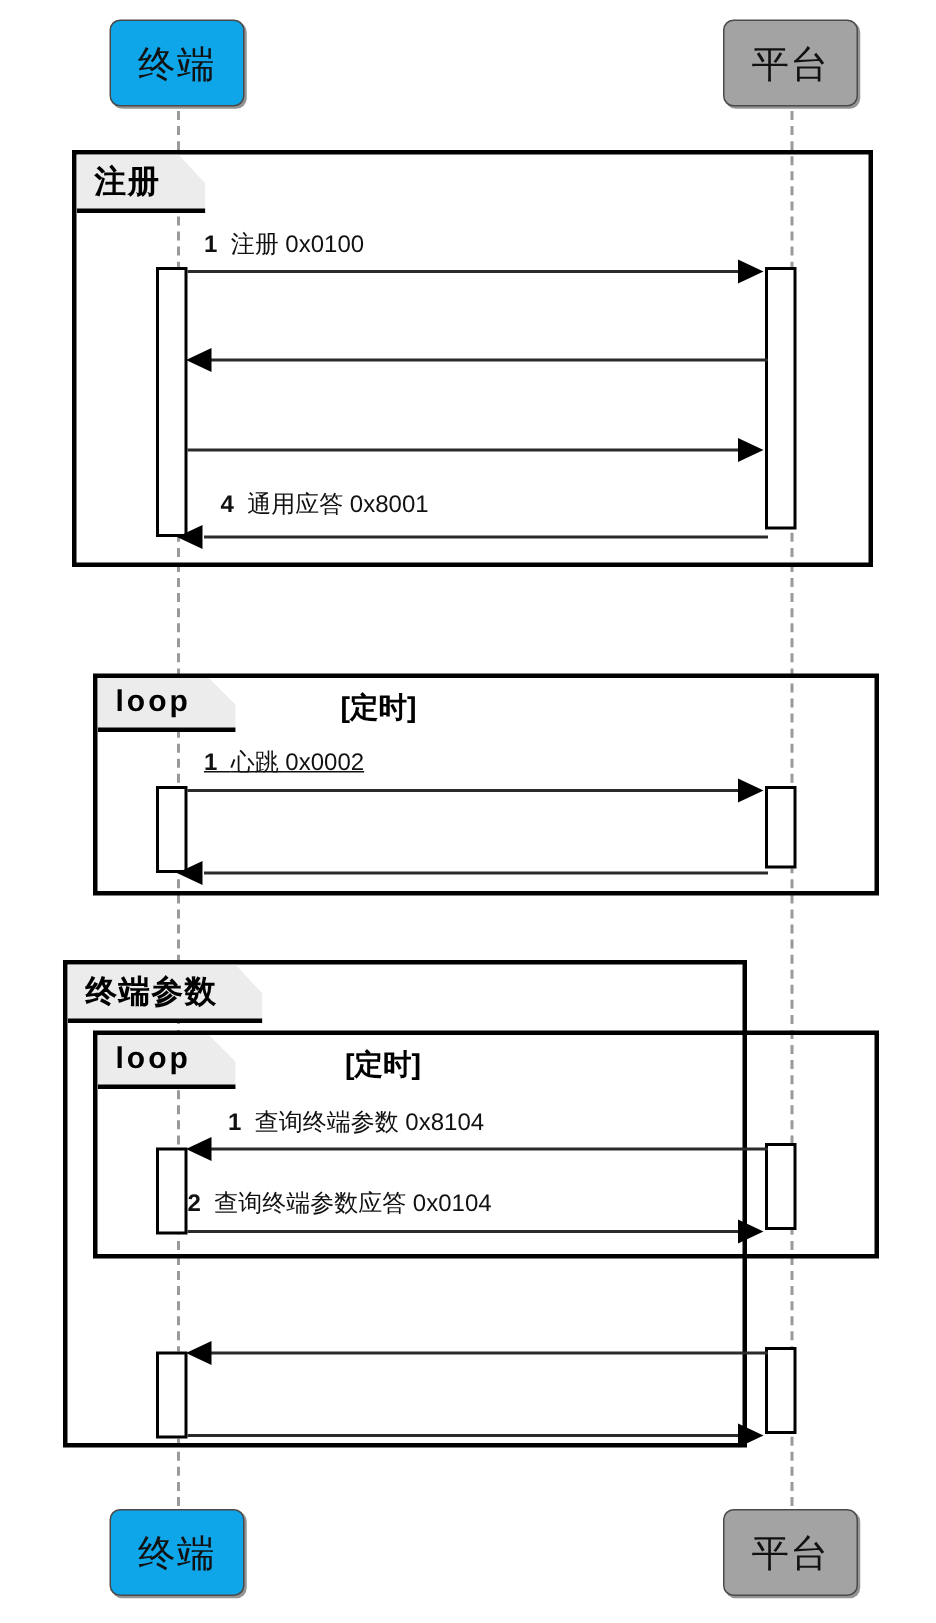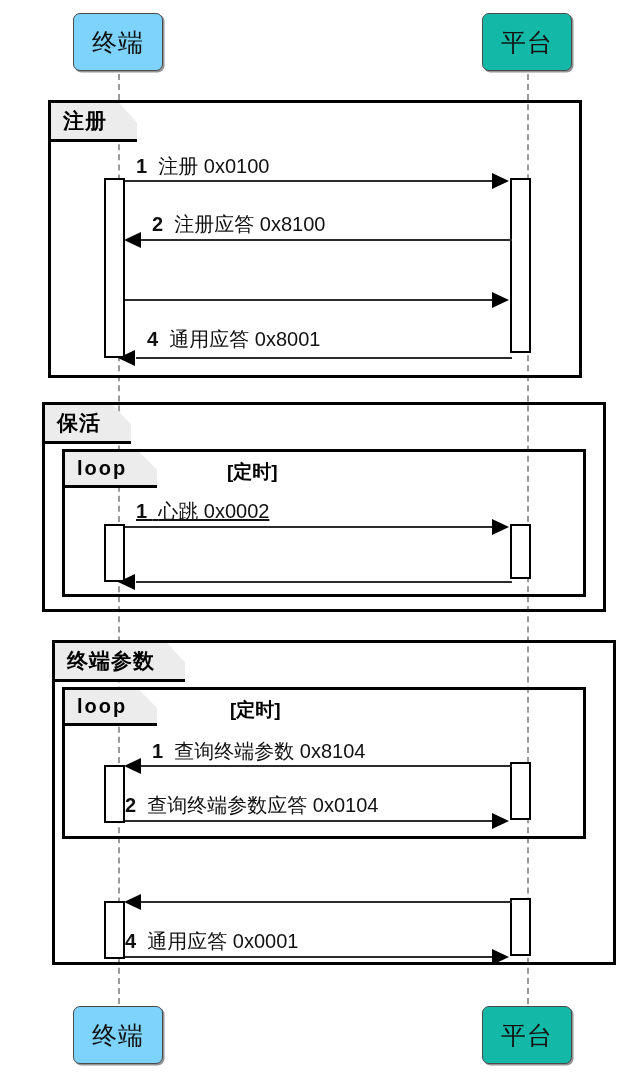--- a/index.html
+++ b/index.html
@@ -22,22 +22,22 @@
   .actor{
     position:absolute;
     box-sizing:border-box;
     border:1.5px solid #4a4a4a;
     border-radius:7px;
     display:flex;align-items:center;justify-content:center;
     font-size:25px;font-weight:400;color:#111;
     letter-spacing:1px;
     box-shadow:1.5px 1.5px 0 rgba(60,60,60,.55);
   }
-  .actor.green{background:#7dd3fc;}
-  .actor.red{background:#14b8a6;}
+  .actor.green{background:#0ea5e9;}
+  .actor.red{background:#a3a3a3;}
   .actor.a-term-top{left:73px;top:13px;width:90px;height:58px;}
   .actor.a-plat-top{left:482px;top:13px;width:90px;height:58px;}
   .actor.a-term-bot{left:73px;top:1006px;width:90px;height:58px;}
   .actor.a-plat-bot{left:482px;top:1006px;width:90px;height:58px;}
 
   
   .frame{
     position:absolute;box-sizing:border-box;
     border:3.5px solid #000;background:transparent;
   }
@@ -83,21 +83,21 @@
     border-bottom:8px solid transparent;
     border-left:17px solid #000;
   }
   .arrow-head.left{
     border-top:8px solid transparent;
     border-bottom:8px solid transparent;
     border-right:17px solid #000;
   }
   .msg-label{
     position:absolute;white-space:nowrap;
-    font-size:20px;color:#111;
+    font-size:16px;color:#111;
   }
   .msg-label .seq{font-weight:bold;}
   .msg-label .txt{font-weight:400;}
 </style>
 </head>
 <body>
 
 <div id="canvas">
 
   <div class="lifeline ll-terminal"></div>
@@ -119,42 +119,33 @@
   <div class="activation" style="left:104px;top:178px;height:180px;"></div>
   <div class="activation" style="left:510px;top:178px;height:175px;"></div>
 
   <div class="msg-label" style="left:136px;top:153px;">
     <span class="seq">1&nbsp;</span>
     <span class="txt">注册 0x0100</span>
   </div>
   <div class="msg-line" style="left:125px;top:180px;width:375px;"></div>
   <div class="arrow-head right" style="left:492px;top:173px;"></div>
 
-  <div class="msg-label" style="left:152px;top:211px;">
-    <span class="seq">2&nbsp;</span>
-    <span class="txt">注册应答 0x8100</span>
-  </div>
   <div class="msg-line" style="left:140px;top:239px;width:372px;"></div>
   <div class="arrow-head left" style="left:124px;top:232px;"></div>
 
   <div class="msg-line" style="left:125px;top:299px;width:375px;"></div>
   <div class="arrow-head right" style="left:492px;top:292px;"></div>
 
   <div class="msg-label" style="left:147px;top:326px;">
     <span class="seq">4&nbsp;</span>
     <span class="txt">通用应答 0x8001</span>
   </div>
   <div class="msg-line" style="left:136px;top:357px;width:376px;"></div>
   <div class="arrow-head left" style="left:118px;top:350px;"></div>
 
-  <div class="frame" style="left:42px;top:402px;width:564px;height:210px;">
-    <div class="tab">
-      <span>保活</span>
-    </div>
-  </div>
 
   <div class="frame inner" style="left:62px;top:449px;width:524px;height:148px;">
     <div class="tab inner-tab">
       <span>loop</span>
     </div>
   </div>
   <div class="guard" style="left:227px;top:459px;">
     <span>[定时]</span>
   </div>
 
@@ -164,21 +155,21 @@
   <div class="msg-label" style="left:136px;top:498px;text-decoration:underline;">
     <span class="seq">1&nbsp;</span>
     <span class="txt">心跳 0x0002</span>
   </div>
   <div class="msg-line" style="left:125px;top:526px;width:375px;"></div>
   <div class="arrow-head right" style="left:492px;top:519px;"></div>
 
   <div class="msg-line" style="left:136px;top:581px;width:376px;"></div>
   <div class="arrow-head left" style="left:118px;top:574px;"></div>
 
-  <div class="frame" style="left:52px;top:640px;width:564px;height:325px;">
+  <div class="frame" style="left:42px;top:640px;width:456px;height:325px;">
     <div class="tab">
       <span>终端参数</span>
     </div>
   </div>
 
   <div class="frame inner" style="left:62px;top:687px;width:524px;height:152px;">
     <div class="tab inner-tab">
       <span>loop</span>
     </div>
   </div>
@@ -202,24 +193,20 @@
   </div>
   <div class="msg-line" style="left:125px;top:820px;width:375px;"></div>
   <div class="arrow-head right" style="left:492px;top:813px;"></div>
 
   <div class="activation" style="left:104px;top:901px;height:58px;"></div>
   <div class="activation" style="left:510px;top:898px;height:58px;"></div>
 
   <div class="msg-line" style="left:140px;top:901px;width:372px;"></div>
   <div class="arrow-head left" style="left:124px;top:894px;"></div>
 
-  <div class="msg-label" style="left:125px;top:928px;">
-    <span class="seq">4&nbsp;</span>
-    <span class="txt">通用应答 0x0001</span>
-  </div>
   <div class="msg-line" style="left:125px;top:956px;width:375px;"></div>
   <div class="arrow-head right" style="left:492px;top:949px;"></div>
 
   <div class="actor green a-term-bot">
     <span>终端</span>
   </div>
   <div class="actor red a-plat-bot">
     <span>平台</span>
   </div>
 

